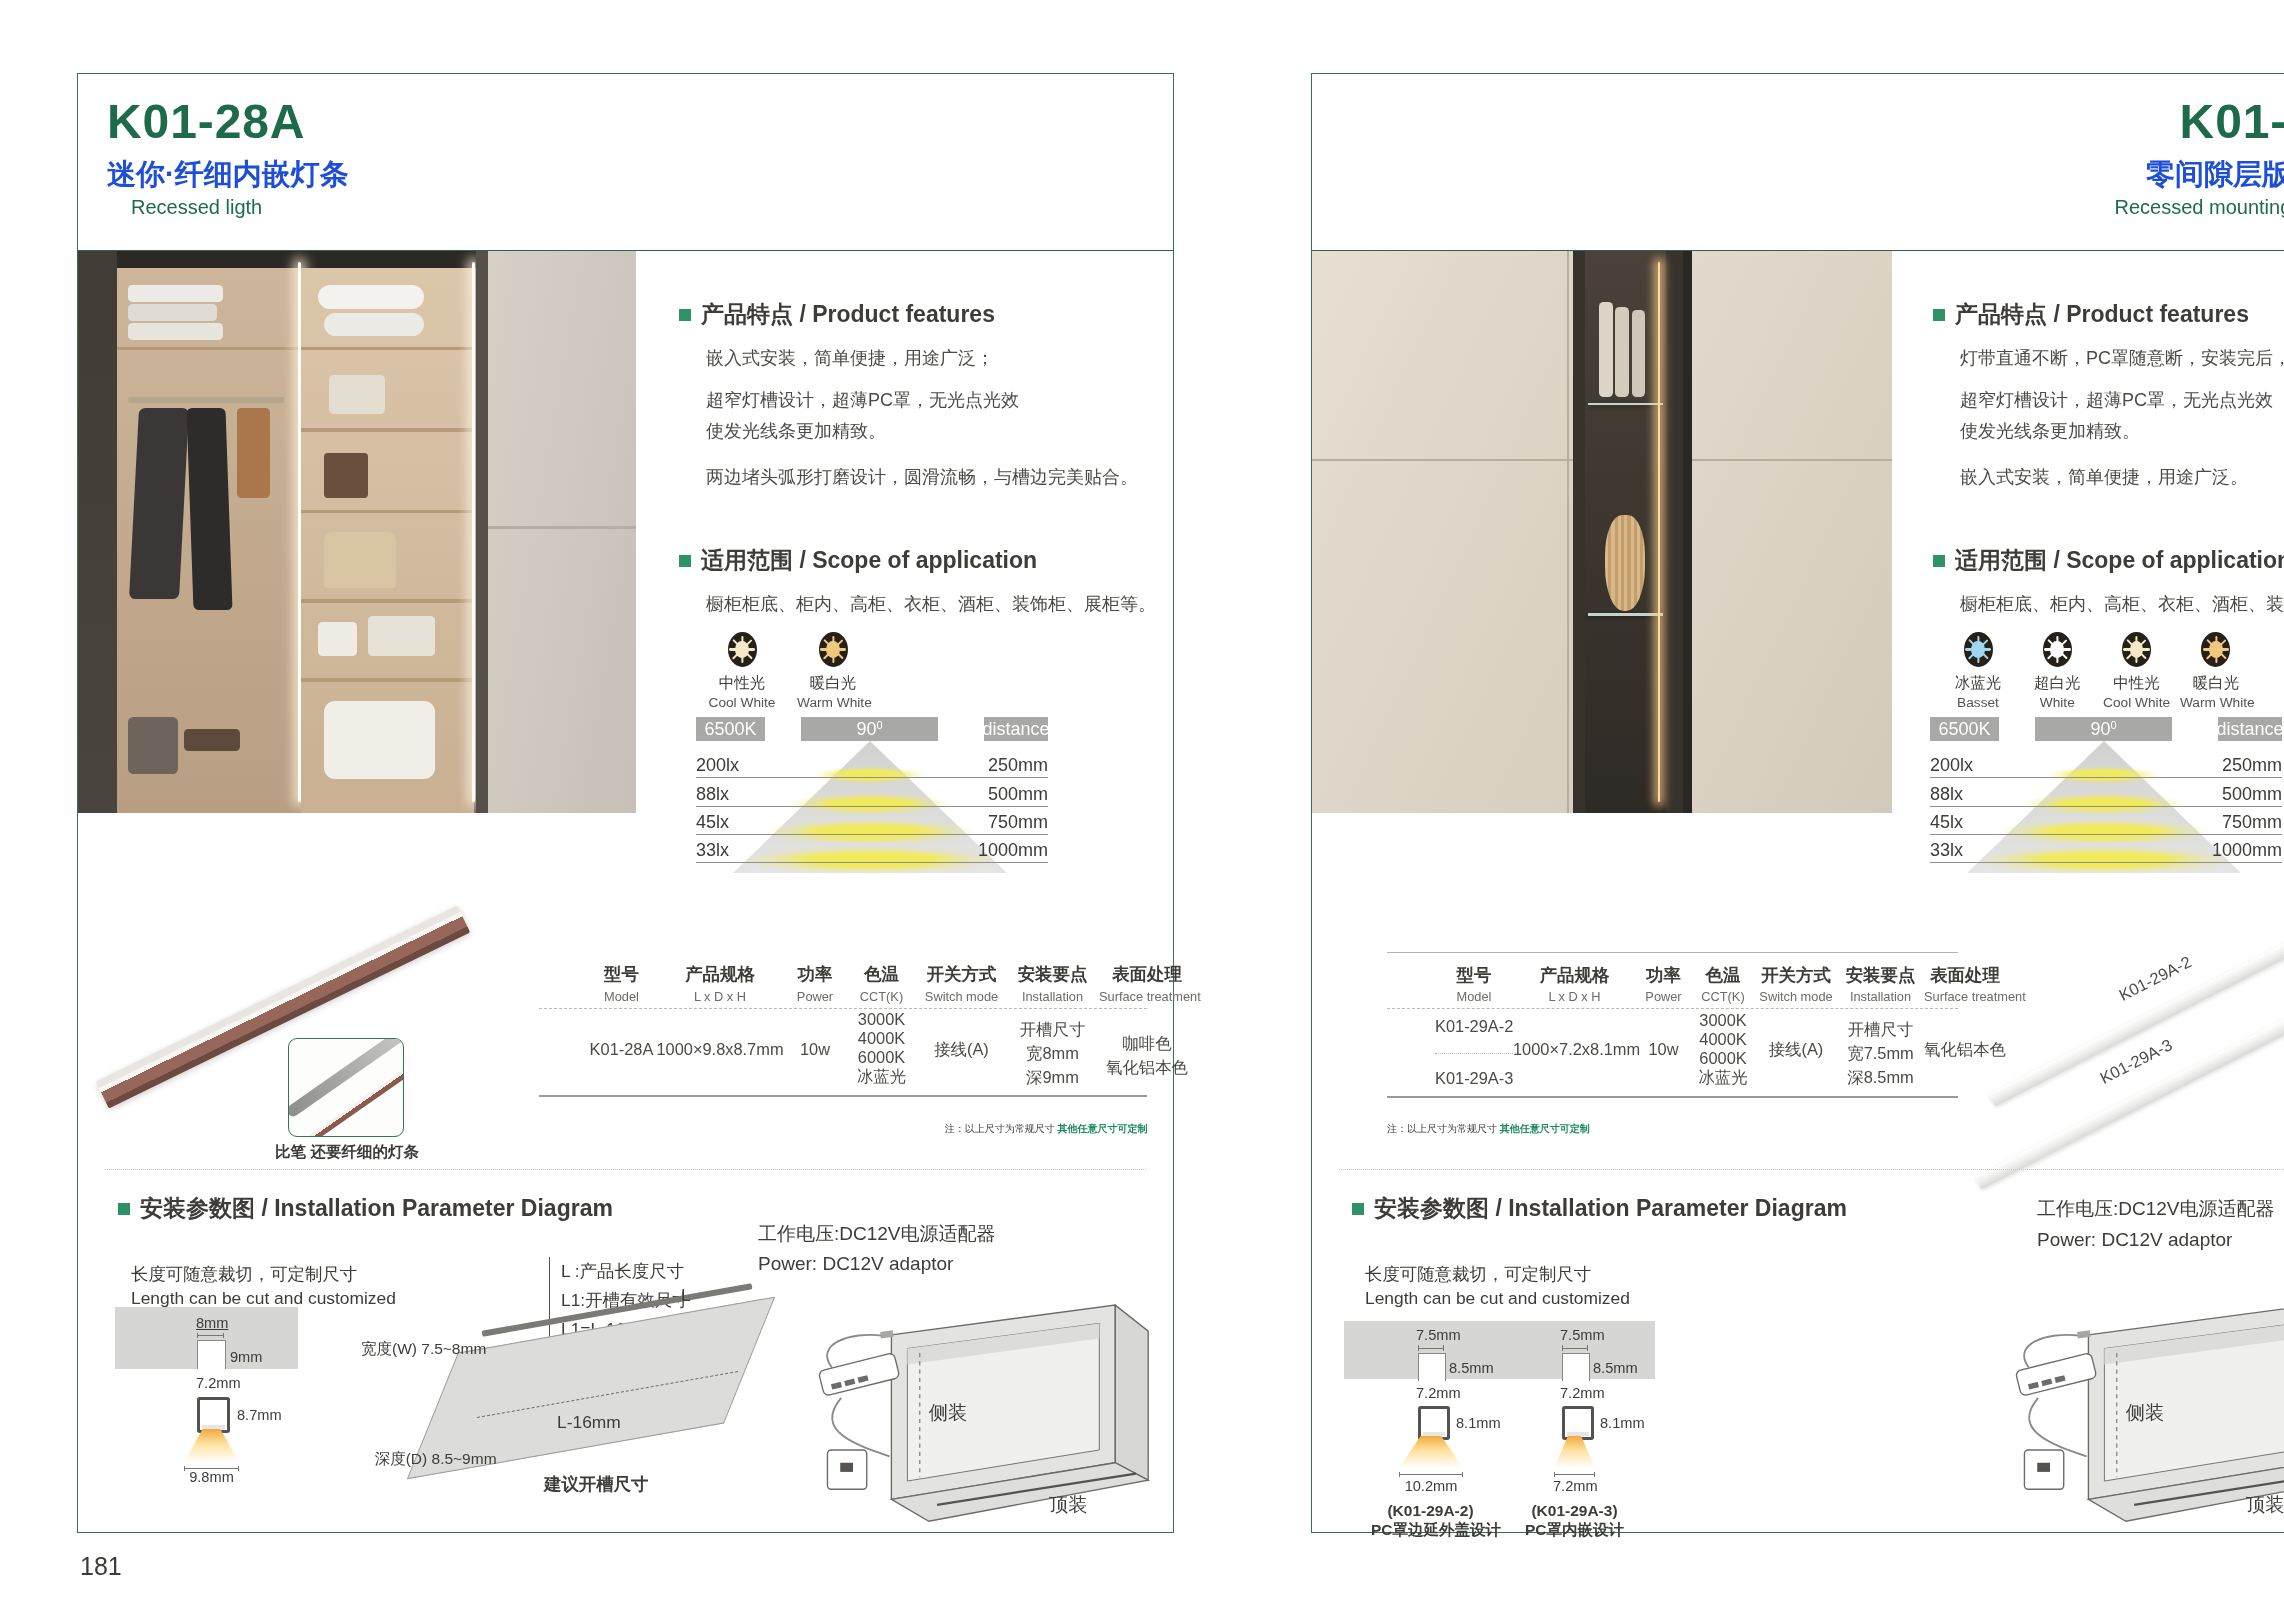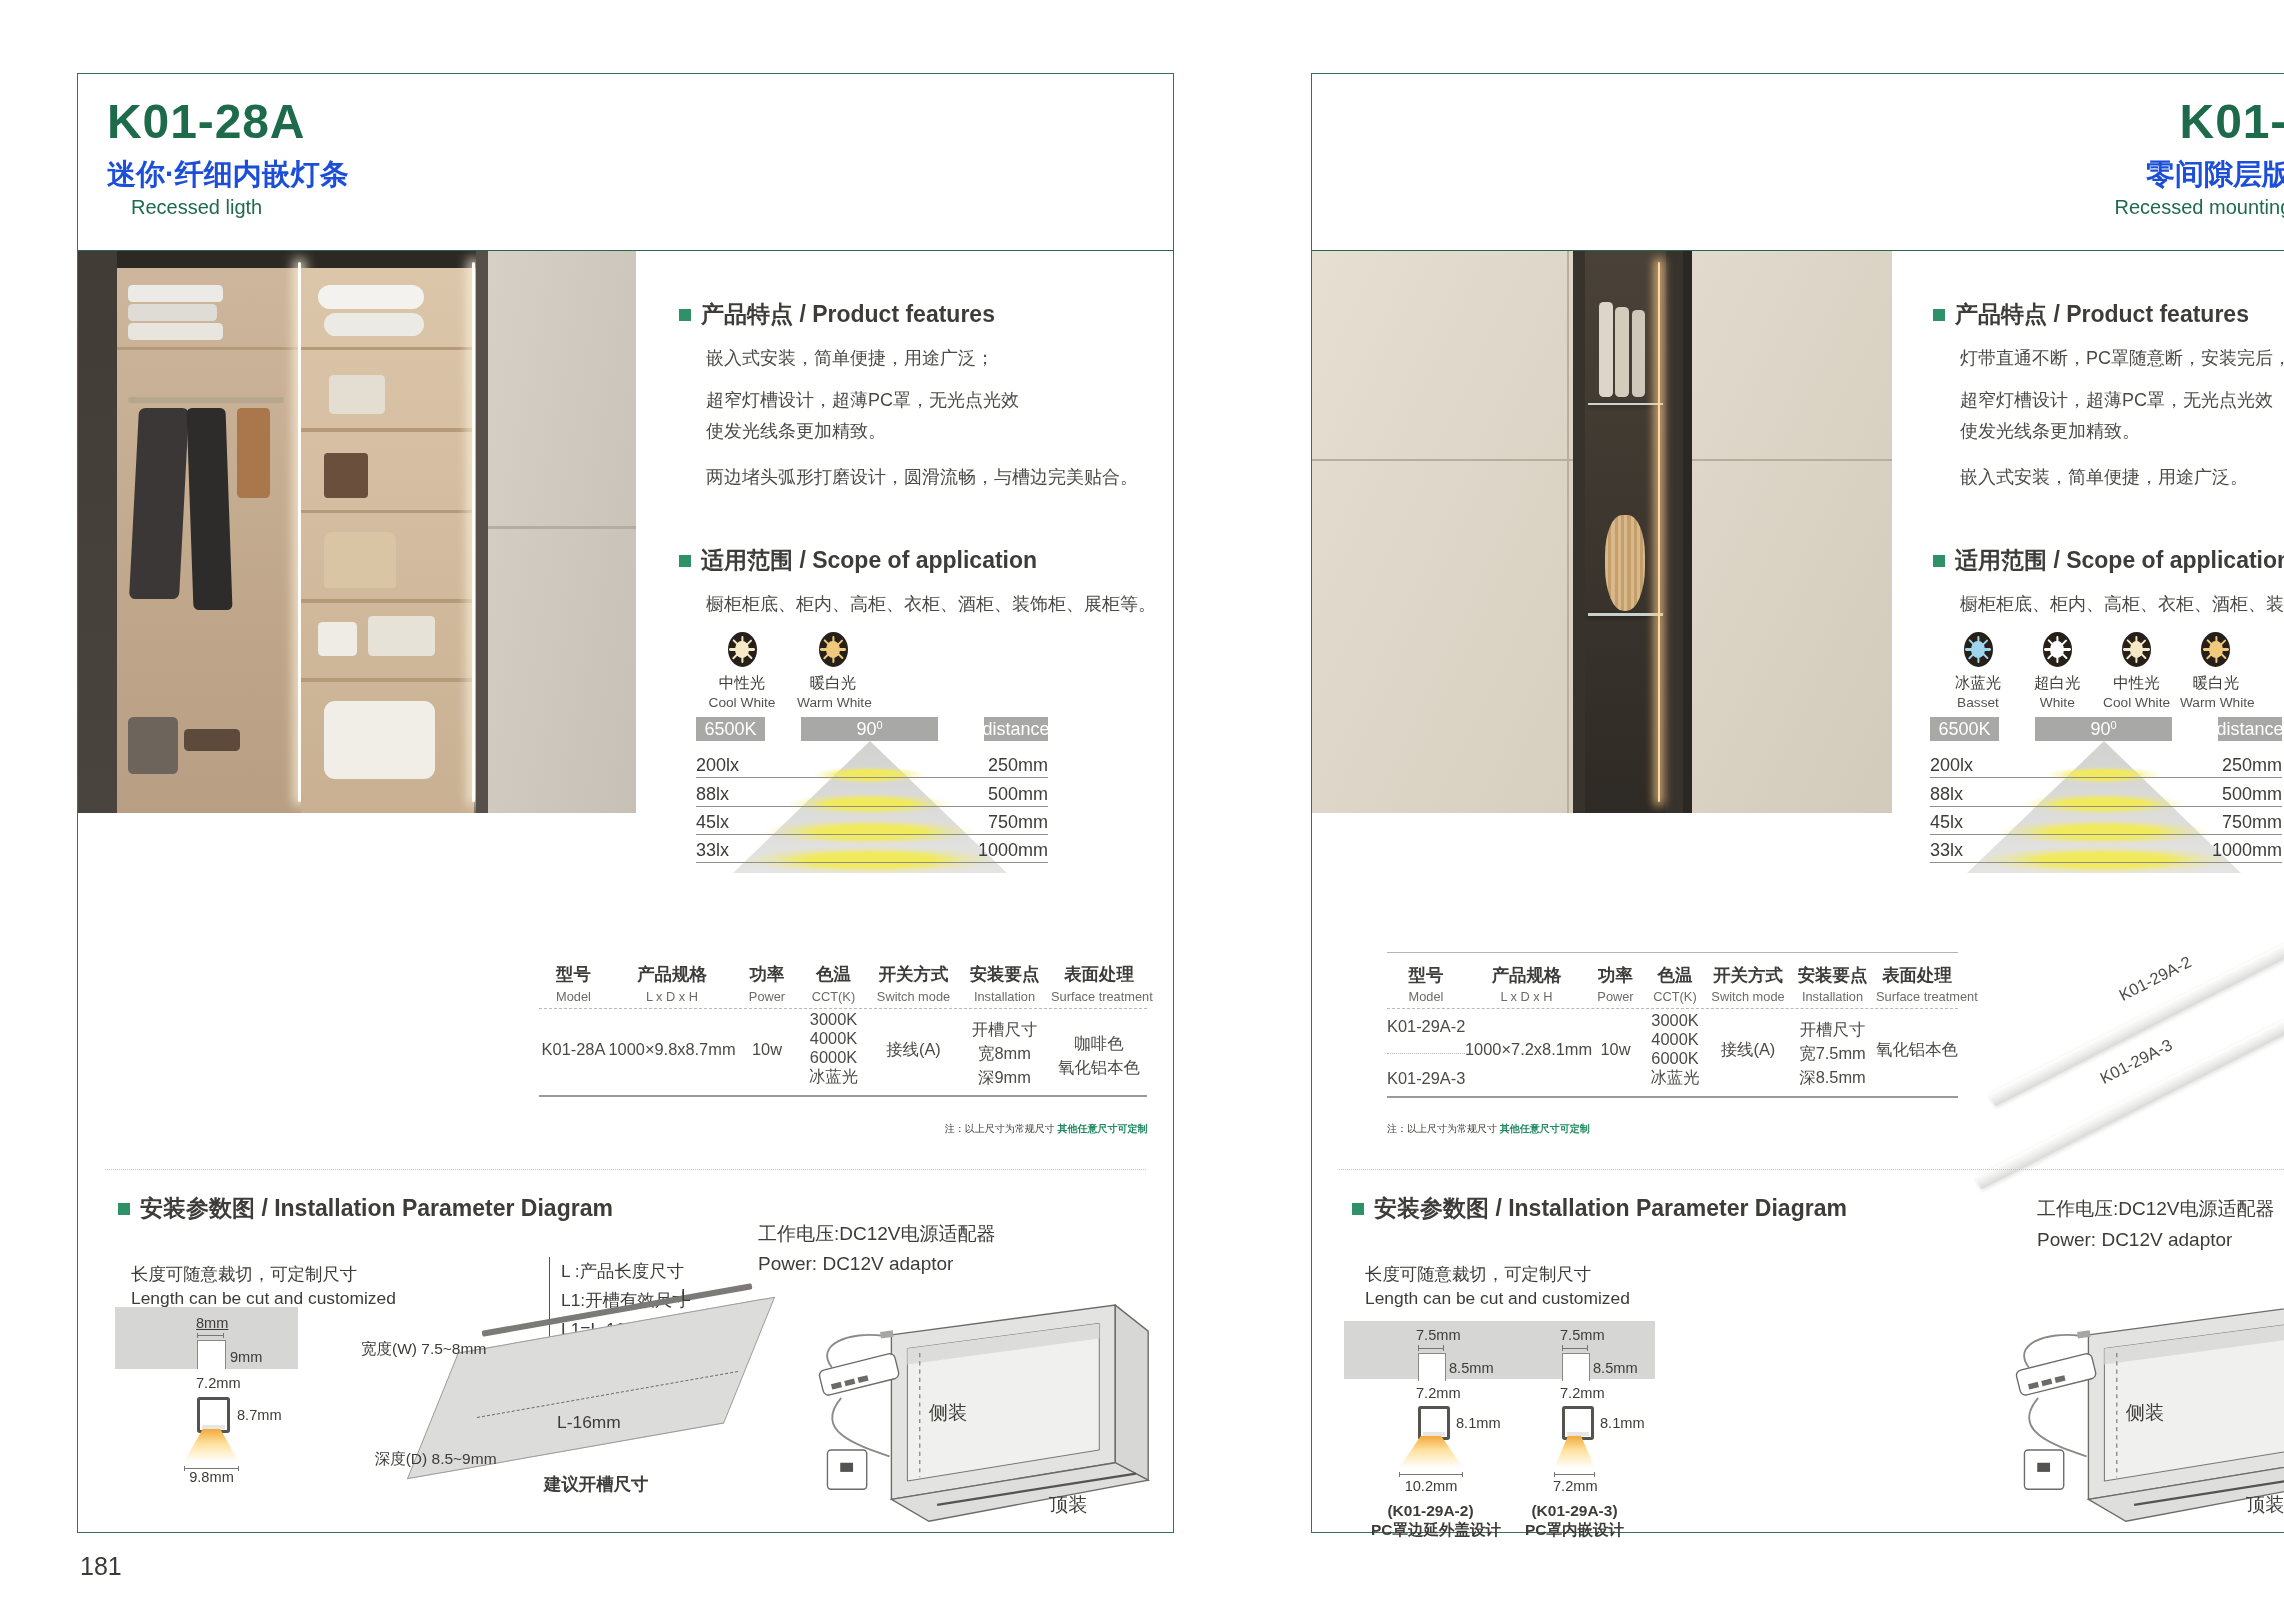--- a/index.html
+++ b/index.html
@@ -48,21 +48,21 @@
         clip-path:polygon(50% 0,100% 100%,0 100%);
         background:linear-gradient(rgba(172,172,170,.55),rgba(172,172,170,.32));}
   .spot{position:absolute;z-index:1;border-radius:50%;
         background:radial-gradient(closest-side,#f1ea5f 50%,rgba(241,234,95,.35) 74%,rgba(241,234,95,0) 100%);}
   .hline{position:absolute;left:0;right:0;height:1.4px;background:#8f8f8d;z-index:2;}
   .lux{position:absolute;left:0;font-size:18px;color:#3d3c39;z-index:3;}
   .mm{position:absolute;right:0;font-size:18px;color:#3d3c39;z-index:3;}
 
   
   .spec{position:absolute;}
-  .col{position:absolute;top:0;text-align:center;}
+  .col{position:absolute;top:0;text-align:center;margin-left:48px;}
   .th-cn{font-size:17.4px;font-weight:bold;color:#3d3c39;white-space:nowrap;}
   .th-en{font-size:12.8px;color:#6d6b67;margin-top:2.7px;white-space:nowrap;}
   .rule-top{position:absolute;left:0;right:0;top:0;border-top:1.8px solid #b3b3b1;}
   .rule-dash{position:absolute;left:0;right:0;border-top:1.4px dashed #b9b9b7;}
   .rule-solid{position:absolute;left:0;right:0;border-top:2.7px solid #9a9a98;}
   .cell{position:absolute;width:100%;text-align:center;font-size:16.4px;color:#4b4a46;line-height:19px;white-space:nowrap;}
   .cell.lh{line-height:24px;}
   .mdot{position:absolute;border-top:1.4px dotted #b9b9b7;}
   .note{position:absolute;font-size:10px;color:#3d3c39;white-space:nowrap;text-align:center;}
   .note b{color:#1f8a5f;}
@@ -209,20 +209,28 @@
       <div class="lux" style="top:38px;">200lx</div>
       <div class="mm" style="top:38px;">250mm</div>
       <div class="lux" style="top:67px;">88lx</div>
       <div class="mm" style="top:67px;">500mm</div>
       <div class="lux" style="top:95px;">45lx</div>
       <div class="mm" style="top:95px;">750mm</div>
       <div class="lux" style="top:123px;">33lx</div>
       <div class="mm" style="top:123px;">1000mm</div>
     </div>
 
+    <div style="position:absolute;left:18px;top:854px;width:411px;height:228px;">
+      <div class="bbar" style="left:-13.7px;top:64px;"></div>
+      <div class="inset" style="left:192px;top:110px;width:114px;height:97px;">
+        <div class="pen" style="left:-13.7px;top:27px;"></div>
+        <div class="mini" style="left:-4.6px;top:64px;"></div>
+      </div>
+      <div class="pcaption" style="left:164px;top:214px;width:174px;">比笔 还要纤细的灯条</div>
+    </div>
 
     <div class="spec" style="left:461px;top:888px;width:608px;height:137px;">
       <div class="col" style="left:0;width:69px;">
         <div class="th-cn">型号</div>
           <div class="th-en">Model</div>
         <div class="cell" style="top:78px;">K01-28A</div>
       </div>
       <div class="col" style="left:69px;width:128px;">
         <div class="th-cn">产品规格</div>
           <div class="th-en">L x D x H</div>

